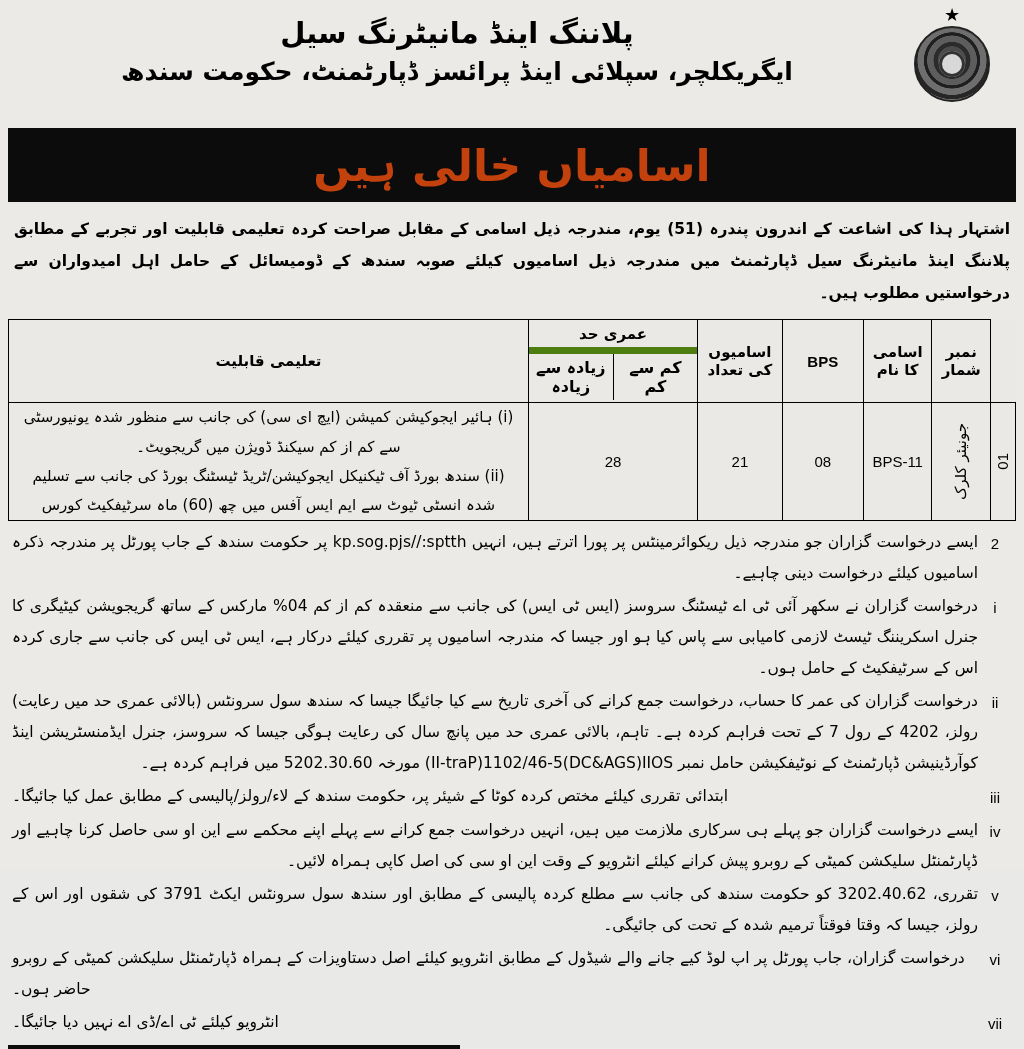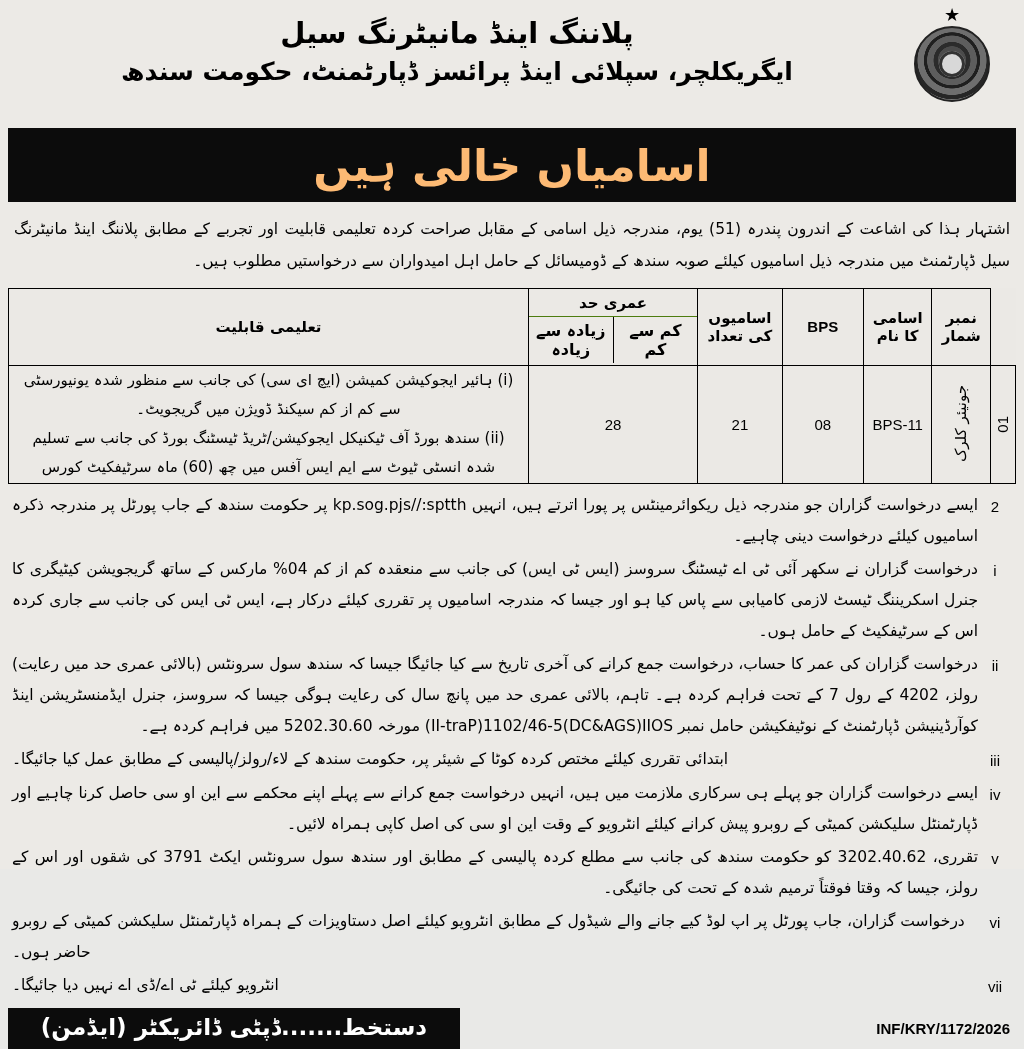--- a/index.html
+++ b/index.html
@@ -64,59 +64,60 @@
     position:absolute;left:50%;top:50%;
     width:26px;height:26px;margin:-13px 0 0 -13px;
     border-radius:50%;
     background:#d8d8d8;
     box-shadow:0 0 0 3px #333 inset;
   }
 
   
   .banner{
     background:#0c0c0c;
-    color:#fdba74;
+    color:#c2410c;
     height:74px;
     margin:2px 0 0 0;
     display:flex;
     align-items:center;
     justify-content:center;
   }
   .banner .txt{
     font-size:44px;
     font-weight:bold;
     letter-spacing:6px;
     font-family:"DejaVu Sans", sans-serif;
   }
 
   
   .intro{
     font-size:15.5px;
     line-height:2.05;
     text-align:justify;
     padding:12px 6px 10px 6px;
     direction:rtl;
+    font-weight:bold;
   }
 
   
   table.jobs{
     width:100%;
     border-collapse:collapse;
     background:#ebe9e5;
   }
   table.jobs th, table.jobs td{
     border:1px solid #000;
     text-align:center;
     vertical-align:middle;
     font-size:15px;
     padding:4px 3px;
   }
   table.jobs th{ font-weight:bold; }
   .th-age{ padding:2px 0 !important; }
-  .th-age .top{ border-bottom:1px solid #4d7c0f; padding:3px 0 4px 0; }
+  .th-age .top{ border-bottom:7px solid #4d7c0f; padding:3px 0 4px 0; }
   .th-age .bot{ display:flex; }
   .th-age .bot > div{ flex:1; padding:4px 2px; font-size:16px;}
   .th-age .bot > div:first-child{ border-right:1px solid #000; }
   .vert{
     writing-mode:vertical-rl;
     transform:rotate(180deg);
     white-space:nowrap;
     font-size:15px;
     line-height:1.2;
     margin:0 auto;

